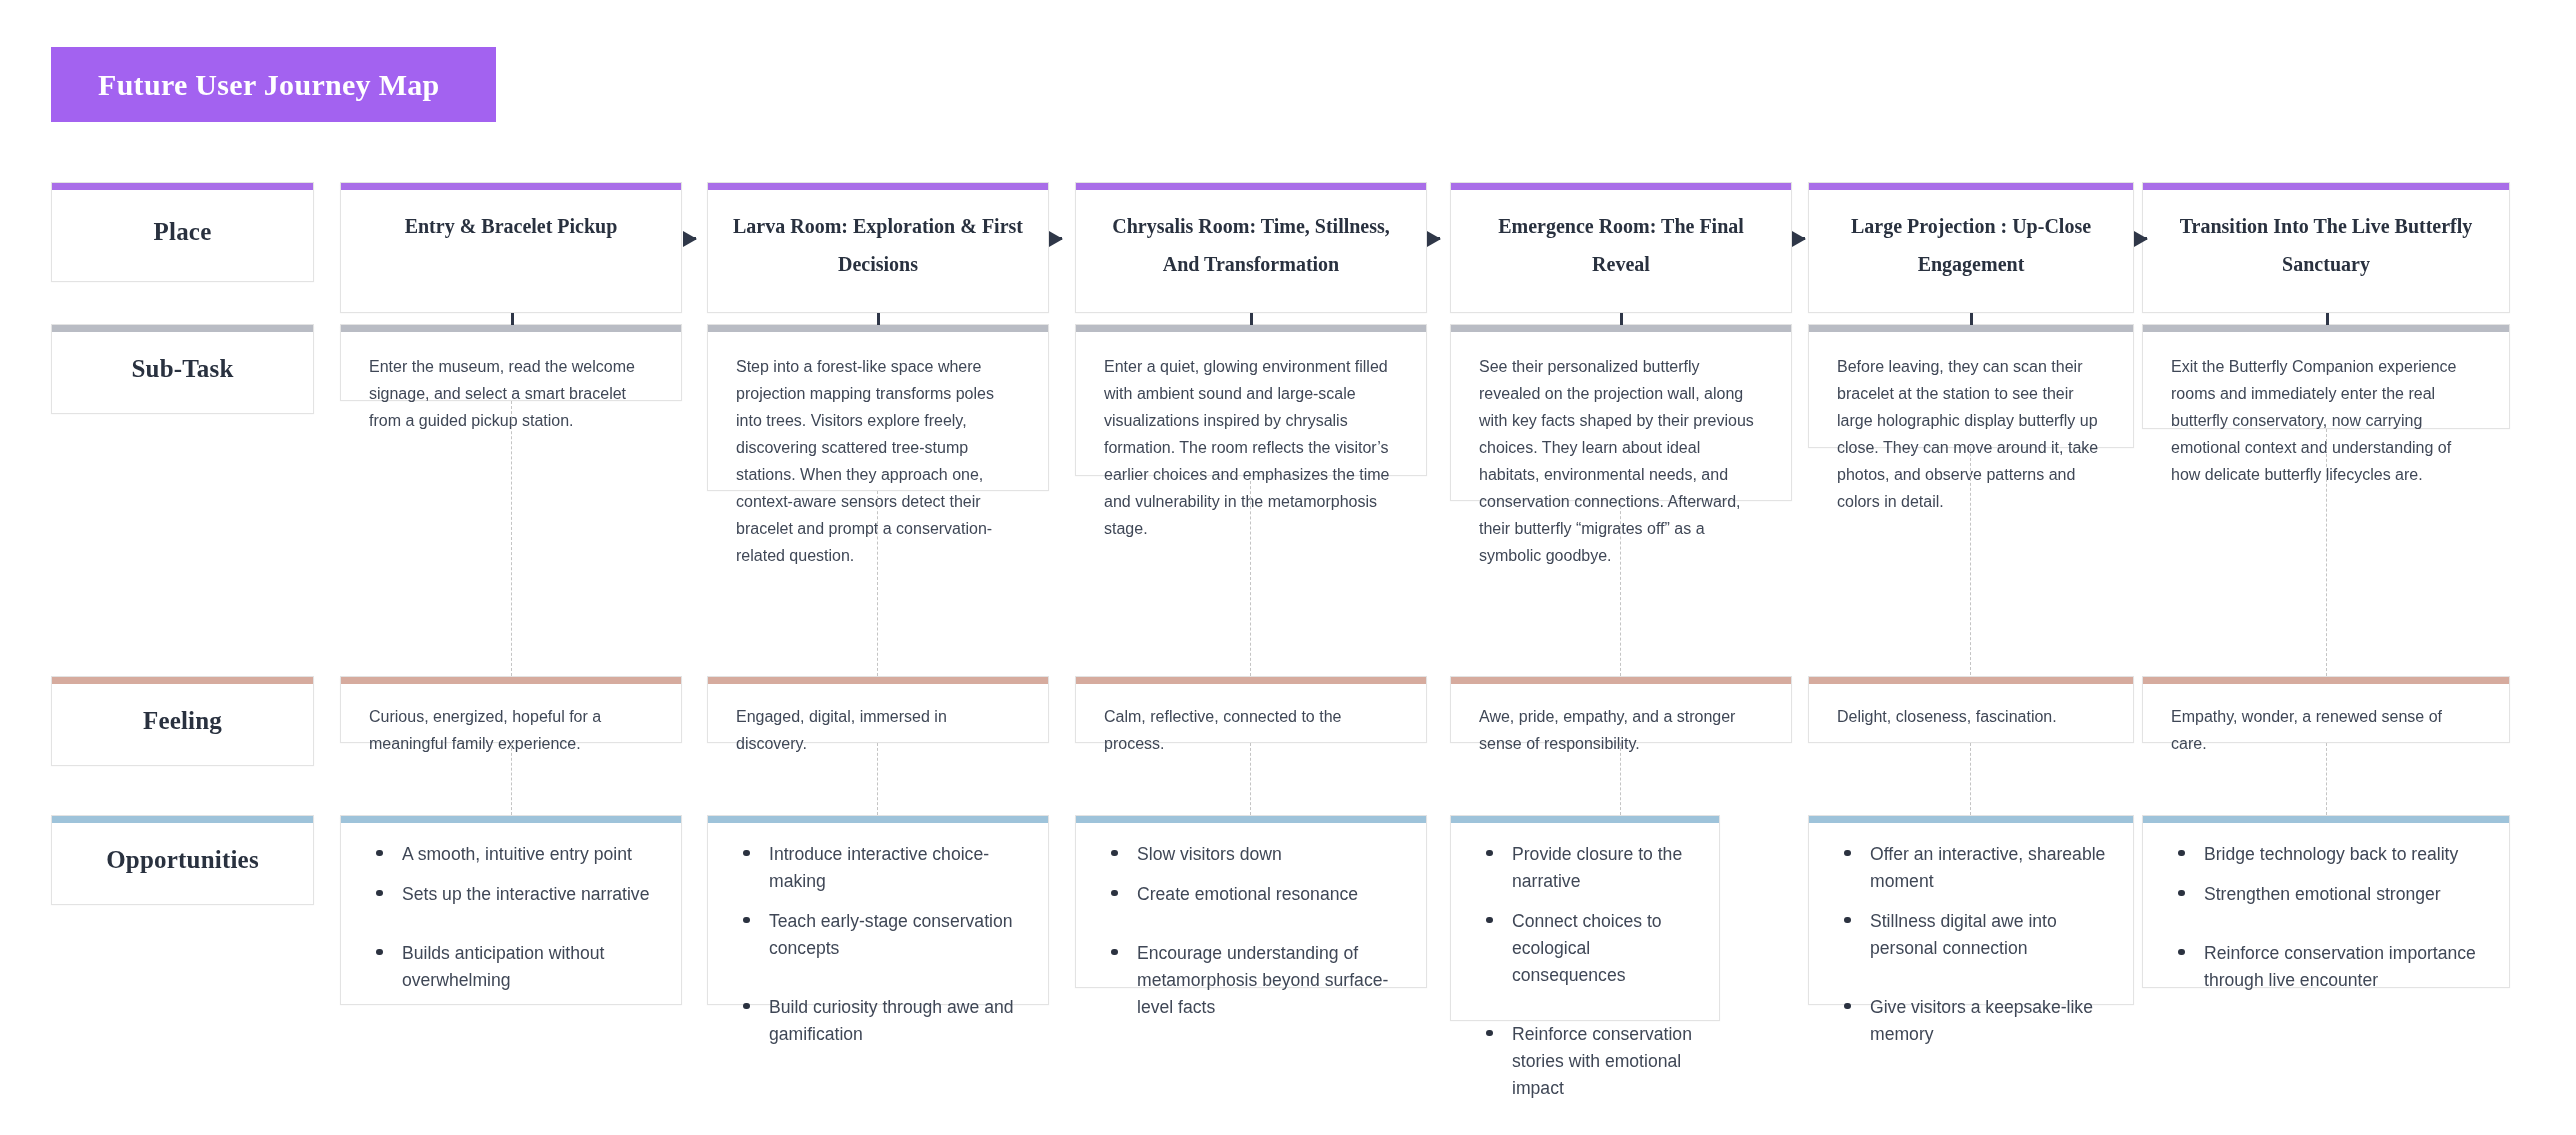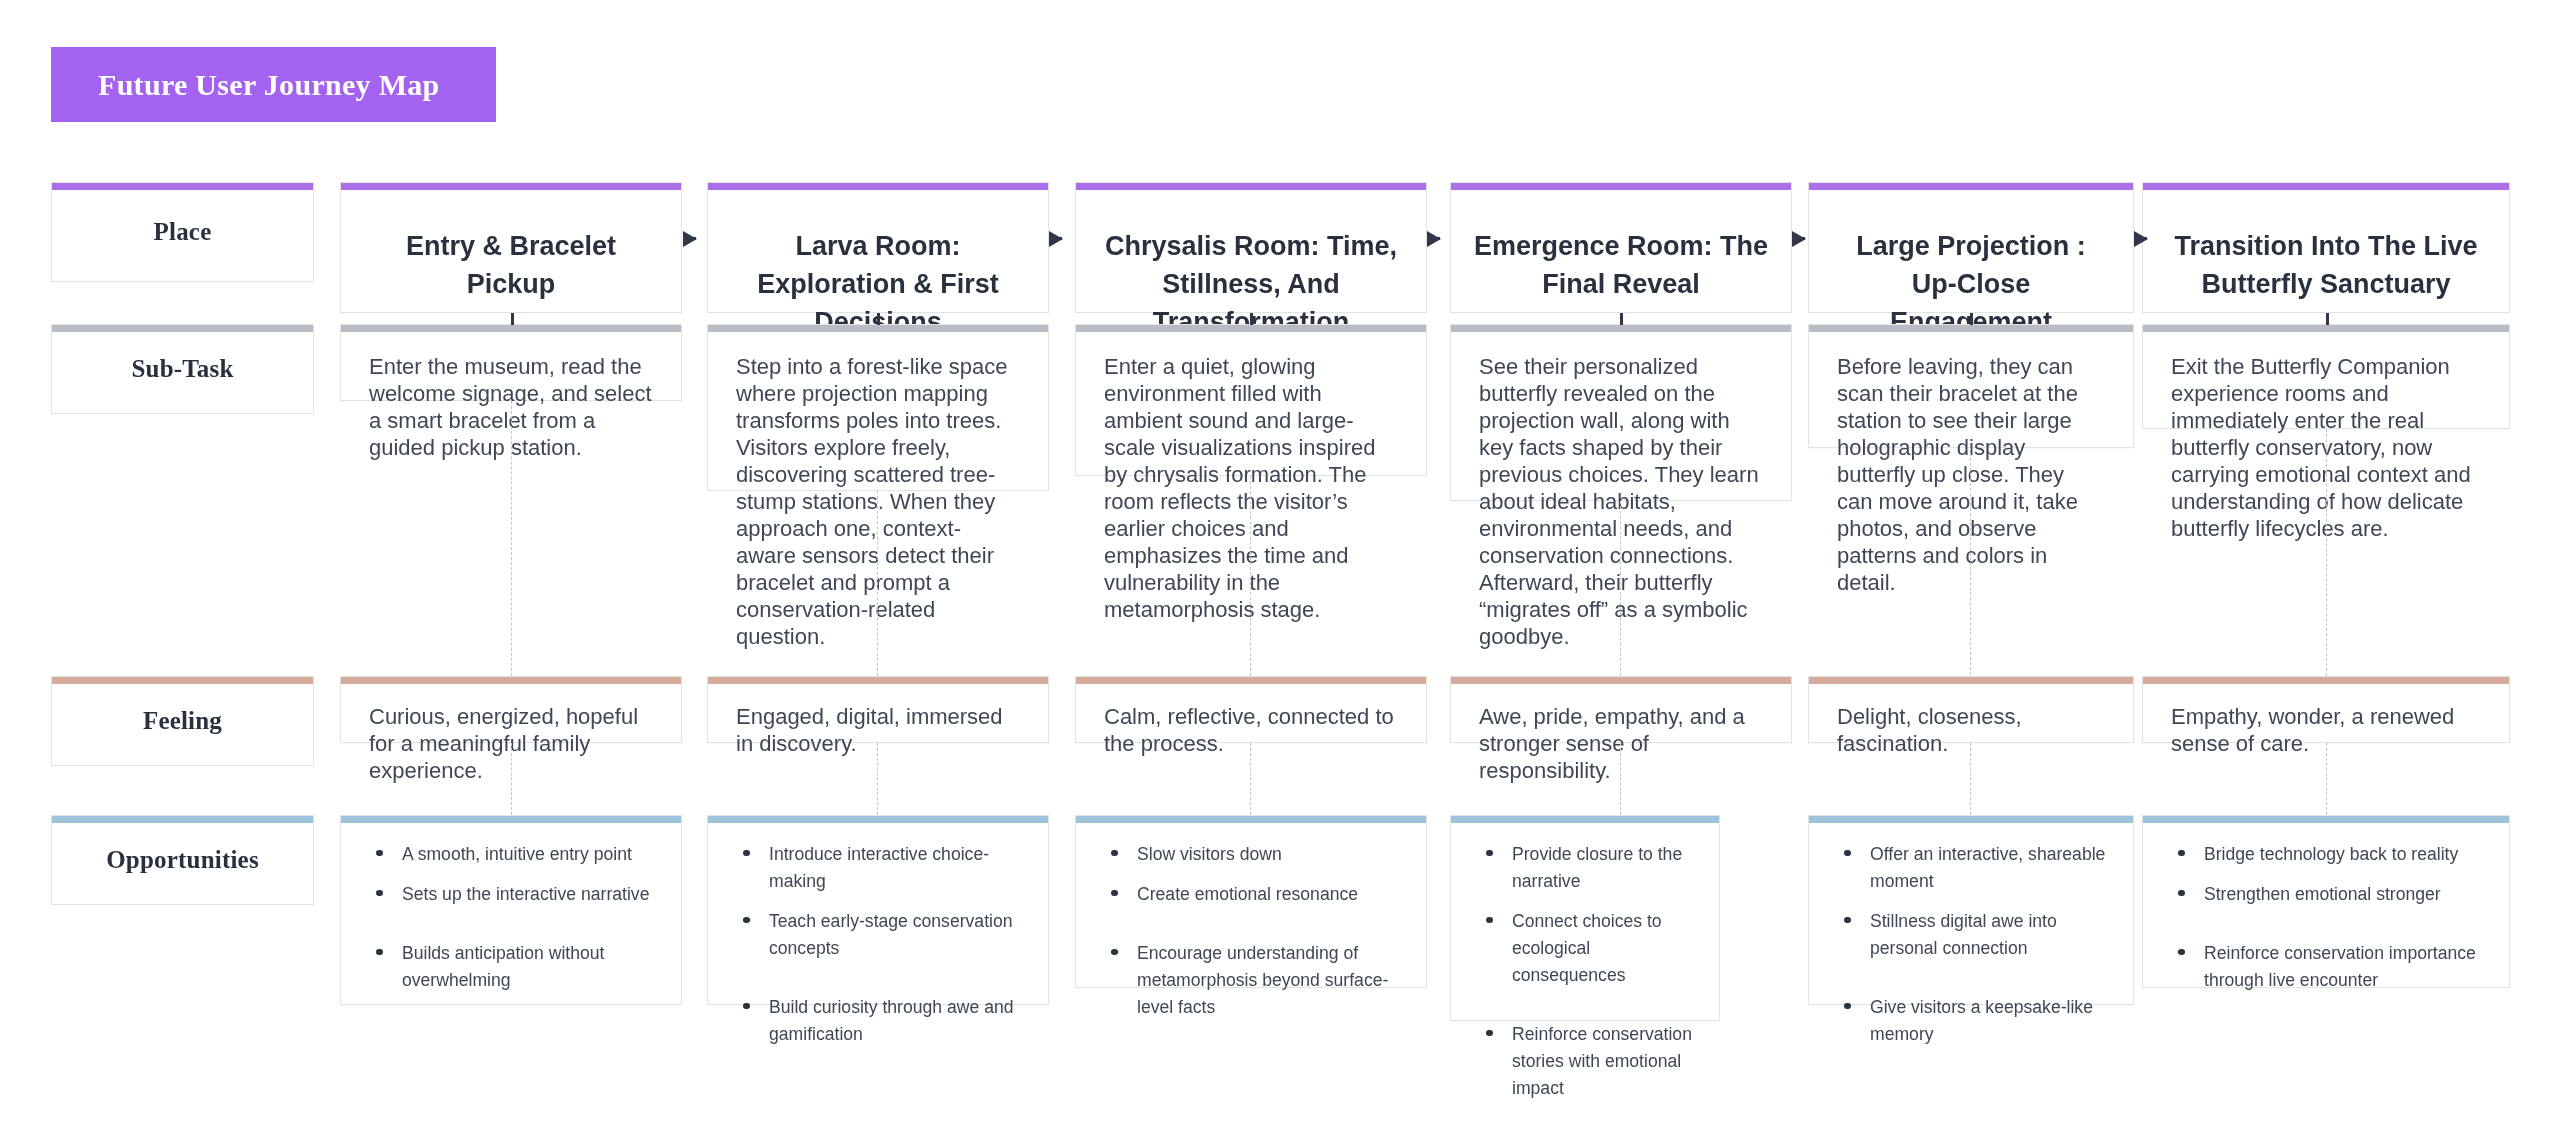--- a/index.html
+++ b/index.html
@@ -59,34 +59,34 @@
     color:#29313f;
     text-align:center;
     letter-spacing:0.2px;
   }
 
   
   .place-card{
     display:flex; align-items:flex-start; justify-content:center;
   }
   .place-card .place-text{
-    font-family:Liberation Sans, sans-serif;
+    font-family:Liberation Serif, serif;
     font-weight:bold;
-    font-size:27px;
+    font-size:20px;
     line-height:38px;
     color:#29313f;
     text-align:center;
-    padding:44px 21px 0 21px;
+    padding:24px 21px 0 21px;
     width:100%;
     box-sizing:border-box;
   }
 
   
   .body-card .body-text{
-    font-size:22px;
+    font-size:16px;
     line-height:27px;
     color:#3f4756;
     padding:28px 28px 16.4px 28px;
     box-sizing:border-box;
   }
   .feel-card .body-text{ padding-top:26px; }
 
   
   .opp-card ul{
     margin:0; padding:24.5px 21px 16.4px 61px;

